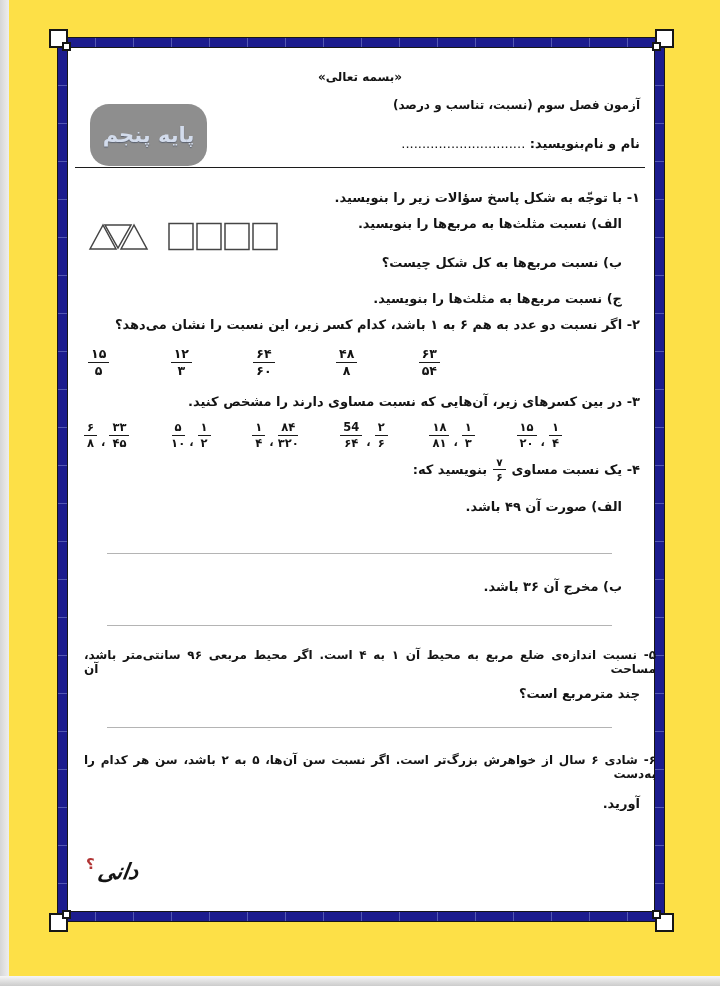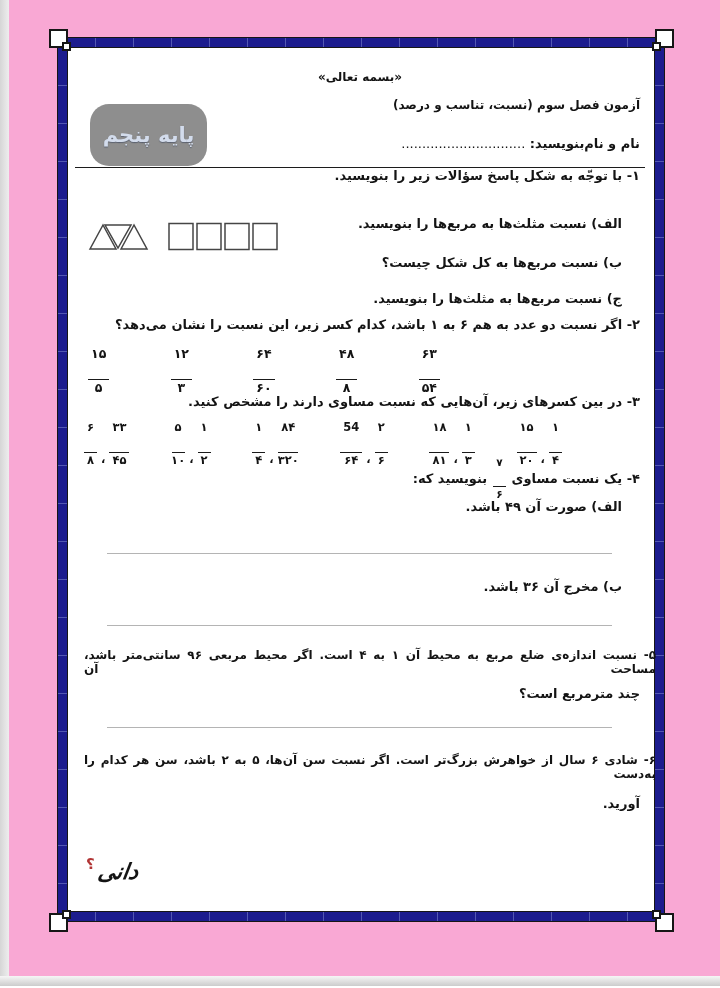--- a/index.html
+++ b/index.html
@@ -1,16 +1,16 @@
 <!DOCTYPE html>
 <html lang="fa"><head>
 <meta charset="utf-8">
 <style>
   html,body{margin:0;padding:0;background:#fff;}
-  .page{position:relative;width:720px;height:986px;background:#f9a8d4;overflow:hidden;
+  .page{position:relative;width:720px;height:986px;background:#fde047;overflow:hidden;
         font-family:"DejaVu Sans",sans-serif;color:#141414;}
   
   .edge-left{position:absolute;left:0;top:0;width:9px;height:100%;
              background:linear-gradient(90deg,#d6d6d6,#eeeeee);}
   .edge-bottom{position:absolute;left:0;bottom:0;width:100%;height:10px;
                background:linear-gradient(180deg,#f6f6f6,#cccccc);}
   
   .frame{position:absolute;left:57px;top:37px;width:608px;height:885px;box-sizing:border-box;
          border:1px solid #161616;
          background:
@@ -35,21 +35,21 @@
   .hrule{position:absolute;left:75px;right:75px;top:167px;border-top:1.6px solid #1c1c1c;}
   .answer-line{position:absolute;left:107px;right:108px;border-top:1.2px solid #b4b4b4;}
   
   .badge{position:absolute;left:90px;top:104px;width:117px;height:62px;background:#8e8e8e;
          border-radius:19px;display:flex;align-items:center;justify-content:center;
          color:#d3dcec;font-size:21px;font-weight:700;direction:rtl;
          text-shadow:0 1px 1px rgba(55,65,90,.55);}
   .name-dots{letter-spacing:1px;font-weight:400;}
   
   .frac{display:inline-flex;flex-direction:column;align-items:center;font-weight:700;line-height:1.15;}
-  .frac .num{border-bottom:1.6px solid #1a1a1a;padding:0 3px 18px;}
+  .frac .num{border-bottom:1.6px solid #1a1a1a;padding:0 3px 1px;}
   .frac .den{padding-top:1px;}
   .frac-row{position:absolute;display:flex;justify-content:space-between;direction:ltr;}
   .row-q2{left:88px;top:347px;width:352px;font-size:12.5px;}
   .row-q3{left:84px;top:421px;width:478px;font-size:11.5px;}
   .pair{display:flex;align-items:flex-end;gap:4px;}
   .pair-sep{font-weight:700;padding-bottom:1px;}
   .q4-line{position:absolute;right:80px;top:456px;direction:rtl;display:flex;align-items:center;
            gap:6px;font-weight:700;font-size:13px;}
   .q4-line .frac{font-size:10.5px;}
   
@@ -77,21 +77,21 @@
 
   <div class="t center" style="top:70px;">«بسمه تعالی»</div>
   <div class="t main" style="top:98px;font-size:12px;">آزمون فصل سوم (نسبت، تناسب و درصد)</div>
   <div class="badge">پایه پنجم</div>
   <div class="t main" style="top:136px;">
     <span>نام و نام‌بنویسید:</span>
     <span class="name-dots">..............................</span>
   </div>
   <div class="hrule"></div>
 
-  <div class="t main" style="top:168px;">۱- با توجّه به شکل پاسخ سؤالات زیر را بنویسید.</div>
+  <div class="t main" style="top:190px;">۱- با توجّه به شکل پاسخ سؤالات زیر را بنویسید.</div>
   <div class="t sub" style="top:216px;">الف) نسبت مثلث‌ها به مربع‌ها را بنویسید.</div>
 
   <div class="shapes">
     <svg width="62" height="29" viewBox="0 0 62 29">
       <polygon points="2,27 15,3 28,27" fill="none" stroke="#454545" stroke-width="1.5"></polygon>
       <polygon points="17,3 43,3 30,26" fill="none" stroke="#454545" stroke-width="1.5"></polygon>
       <polygon points="33,27 46,3 59,27" fill="none" stroke="#454545" stroke-width="1.5"></polygon>
     </svg>
     <svg width="110" height="29" viewBox="0 0 110 29">
       <rect x="1" y="1.5" width="24" height="26" fill="none" stroke="#454545" stroke-width="1.5"></rect>

